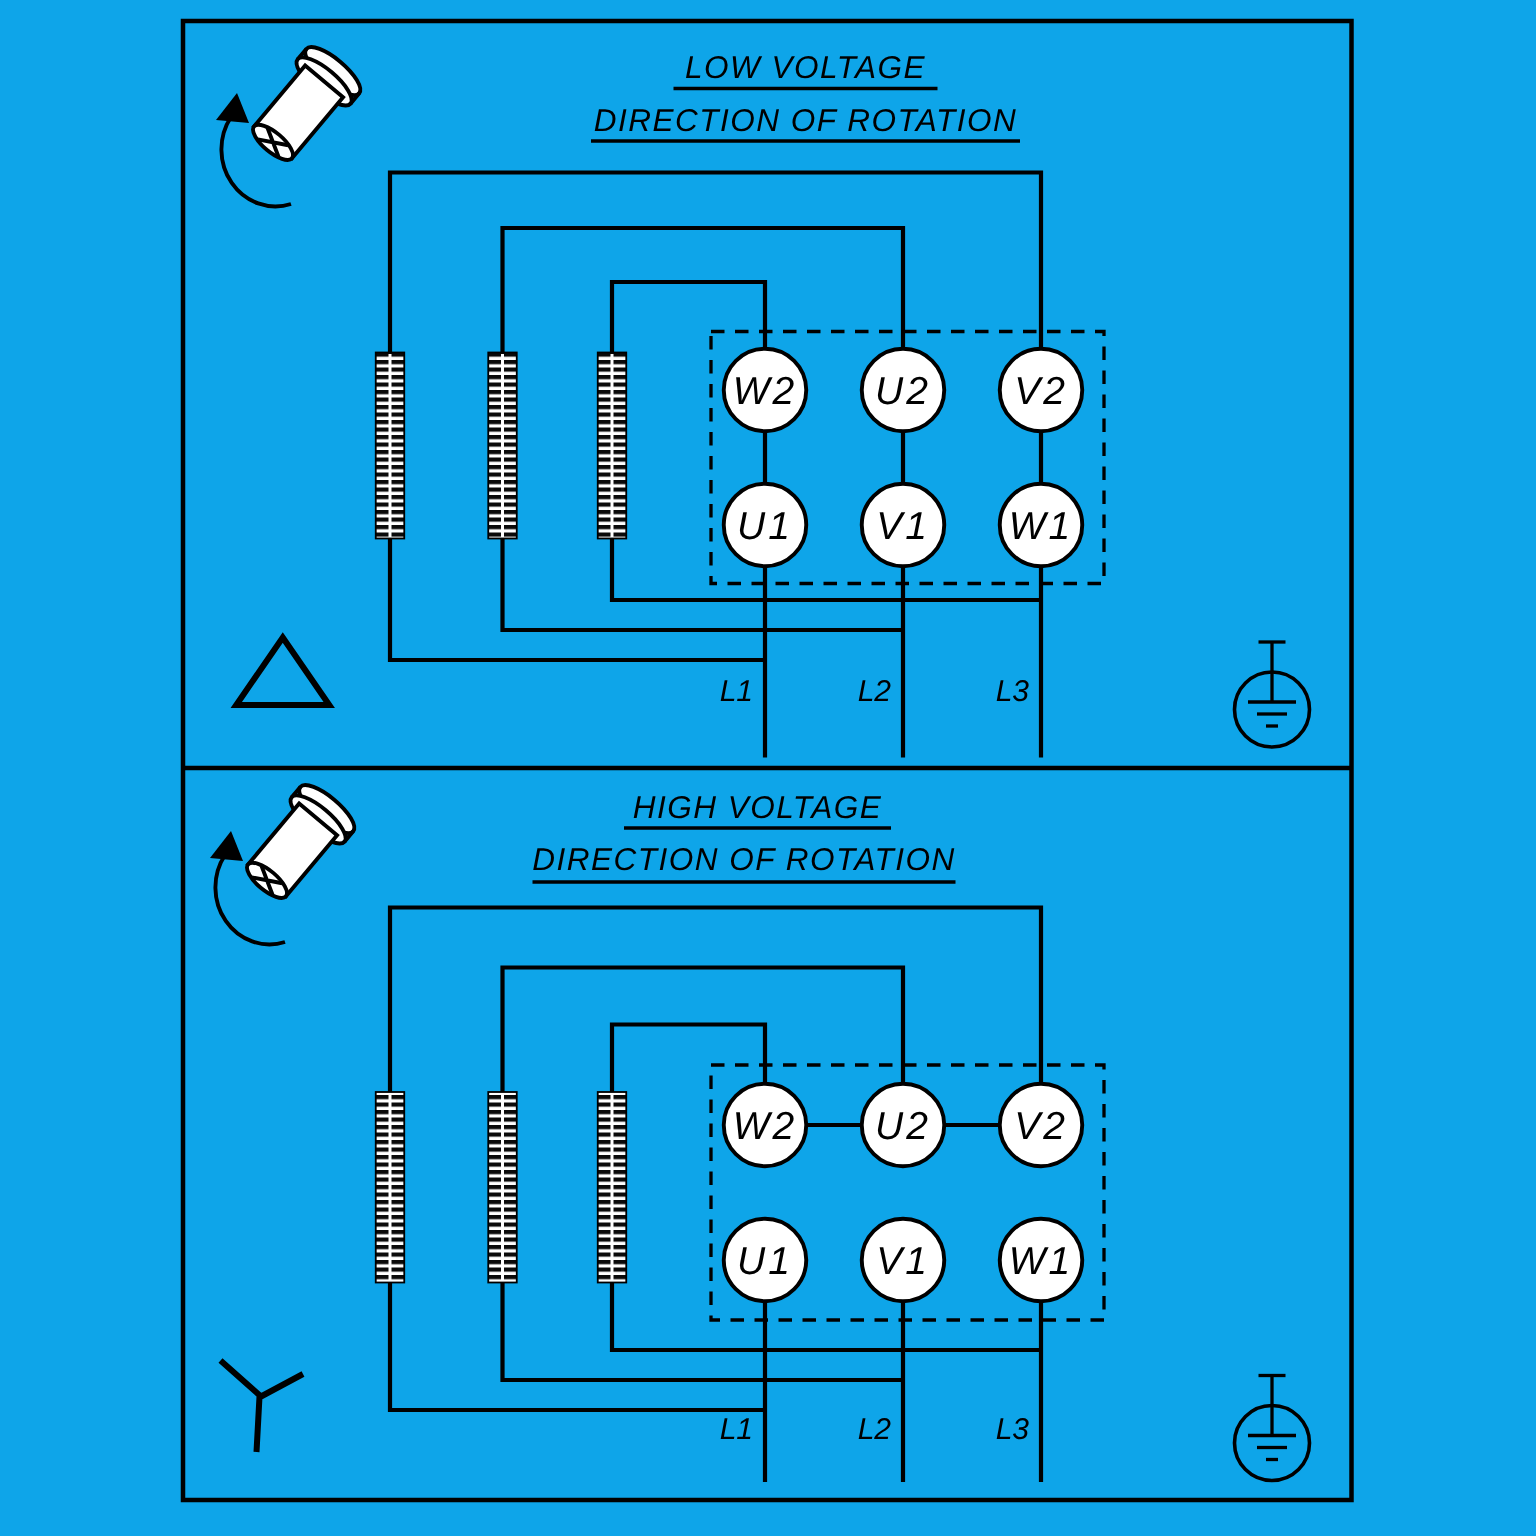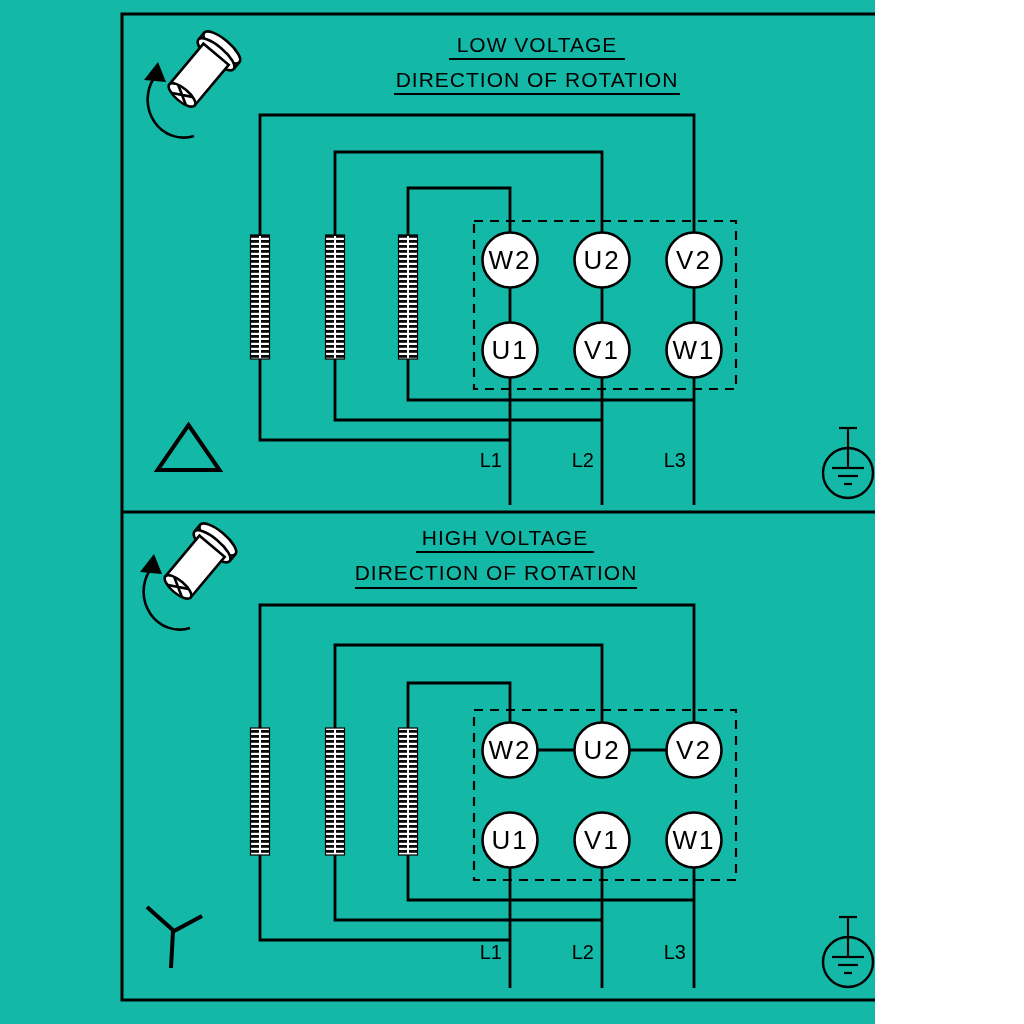--- a/index.html
+++ b/index.html
@@ -1,16 +1,16 @@
 <!DOCTYPE html>
 <html><head>
 <meta charset="utf-8">
 <style>
   html,body{margin:0;padding:0;background:#ffffff;}
-  .stage{position:relative;width:875px;height:1024px;background:#14b8a6;overflow:hidden;}
+  .stage{position:relative;width:1024px;height:1024px;background:#0ea5e9;overflow:hidden;font-style:italic;}
   svg{display:block;}
   text{font-family:"Liberation Sans",sans-serif;fill:#000;}
   .title{font-size:21px;letter-spacing:1px;}
   .term{font-size:26px;letter-spacing:2px;}
   .lbl{font-size:20px;}
   .wire{stroke:#000;stroke-width:2.8;fill:none;}
   .thin{stroke:#000;stroke-width:2.2;fill:none;}
   .node{fill:#ffffff;stroke:#000;stroke-width:2.6;}
   .dashedbox{fill:none;stroke:#000;stroke-width:2.2;stroke-dasharray:9 7;}
   .sym{stroke:#000;stroke-width:4;fill:none;}

